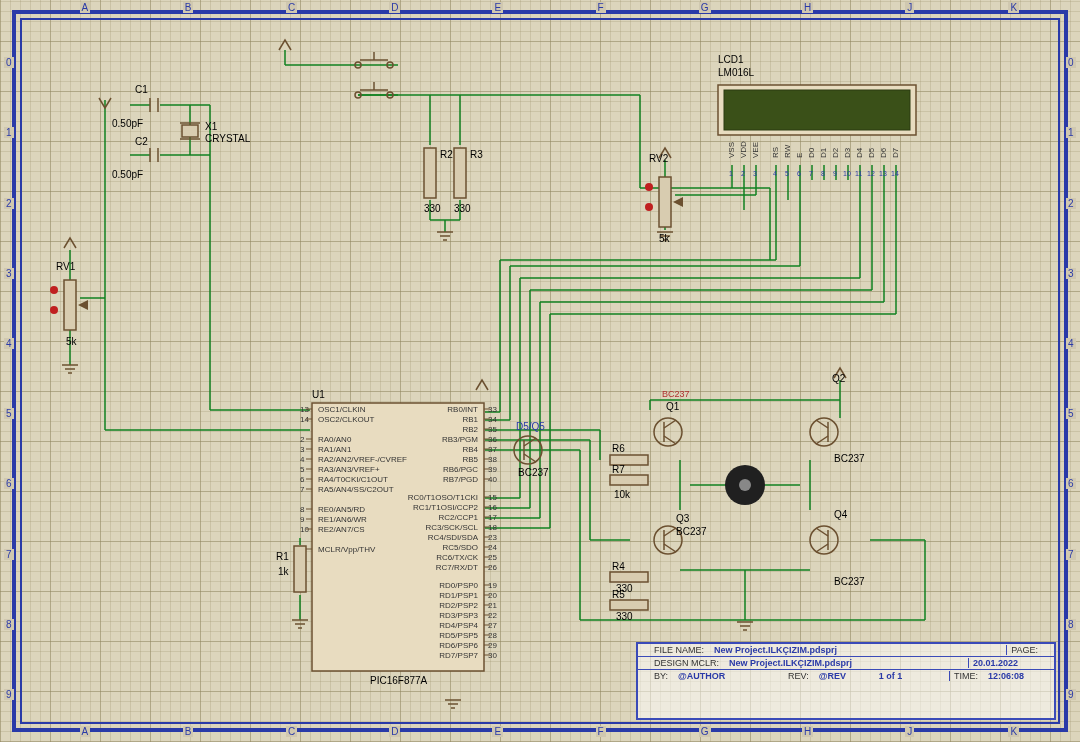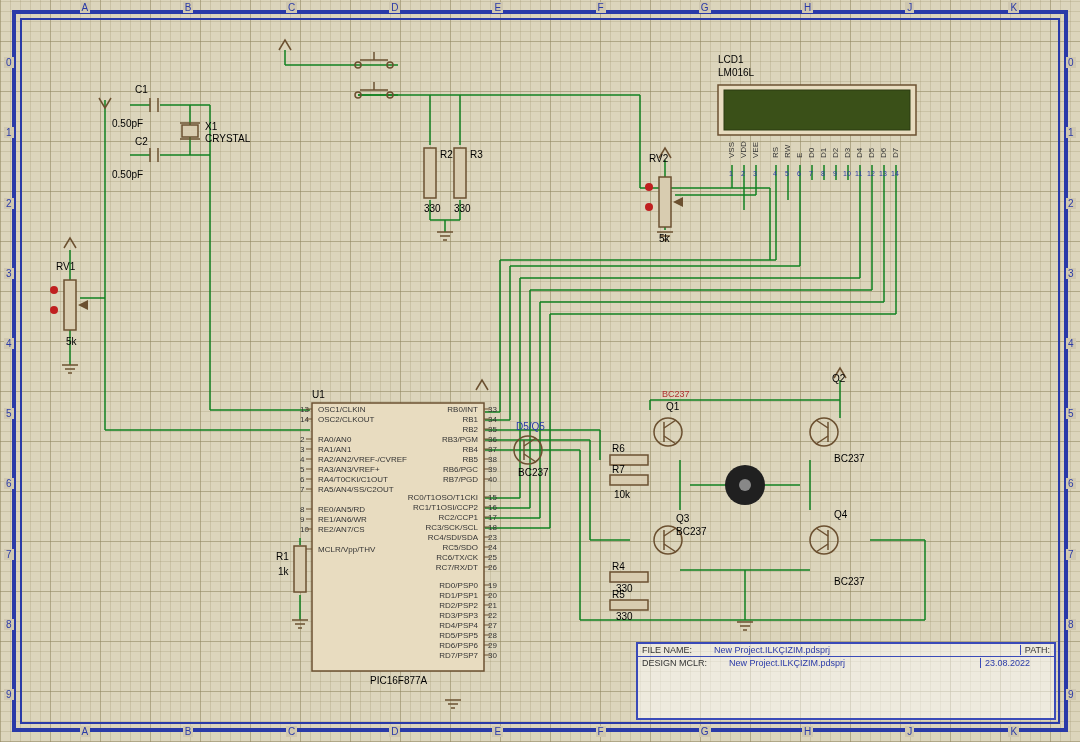--- a/index.html
+++ b/index.html
@@ -60,26 +60,26 @@
     bottom: 22px;
     width: 420px;
     height: 78px;
     background: rgba(255,255,255,0.5);
     border: 2px solid #3a4ab8;
     font-size: 9px;
   }
   .title-block .row {
     display: flex;
     border-bottom: 1px solid #3a4ab8;
-    padding: 1px 4px;
-    gap: 22px;
+    padding: 1px 16px;
+    gap: 10px;
   }
   .title-block .row:last-child { border-bottom: none; }
   .title-block .lab { color: #333; white-space: nowrap; }
-  .title-block .val { color: #2a3aa8; font-weight: normal; flex: 1; white-space: nowrap; overflow: hidden; }
+  .title-block .val { color: #2a3aa8; font-weight: bold; flex: 1; white-space: nowrap; overflow: hidden; }
   .title-block .cell { border-left: 1px solid #3a4ab8; padding-left: 4px; }
 </style>
 </head>
 <body>
 
 <div class="grid-bg"></div>
 <div class="frame-outer"></div>
 <div class="frame-inner"></div>
 
 <svg class="schematic">
@@ -575,20 +575,29 @@
     <div class="ruler-label" style="left: 4px; top: 618.7px;">8</div>
     <div class="ruler-label" style="left: 1066px; top: 618.7px;">8</div>
     <div class="ruler-label" style="left: 4px; top: 688.9px;">9</div>
     <div class="ruler-label" style="left: 1066px; top: 688.9px;">9</div>
   </div>
 
 <div class="title-block">
   <div class="row">
     <span class="lab">FILE NAME:</span>
     <span class="val">New Project.ILKÇIZIM.pdsprj</span>
-    <span class="lab cell">PATH:</span>
+    <span class="lab cell">PAGE:</span>
   </div>
   <div class="row">
     <span class="lab">DESIGN MCLR:</span>
     <span class="val">New Project.ILKÇIZIM.pdsprj</span>
-    <span class="val cell" style="flex:0 0 70px">23.08.2022</span>
+    <span class="val cell" style="flex:0 0 70px">20.01.2022</span>
+  </div>
+  <div class="row">
+    <span class="lab">BY:</span>
+    <span class="val" style="flex:0 0 100px">@AUTHOR</span>
+    <span class="lab">REV:</span>
+    <span class="val" style="flex:0 0 50px">@REV</span>
+    <span class="val">1 of 1</span>
+    <span class="lab cell">TIME:</span>
+    <span class="val" style="flex:0 0 50px">12:06:08</span>
   </div>
 </div>
 
 </body></html>

